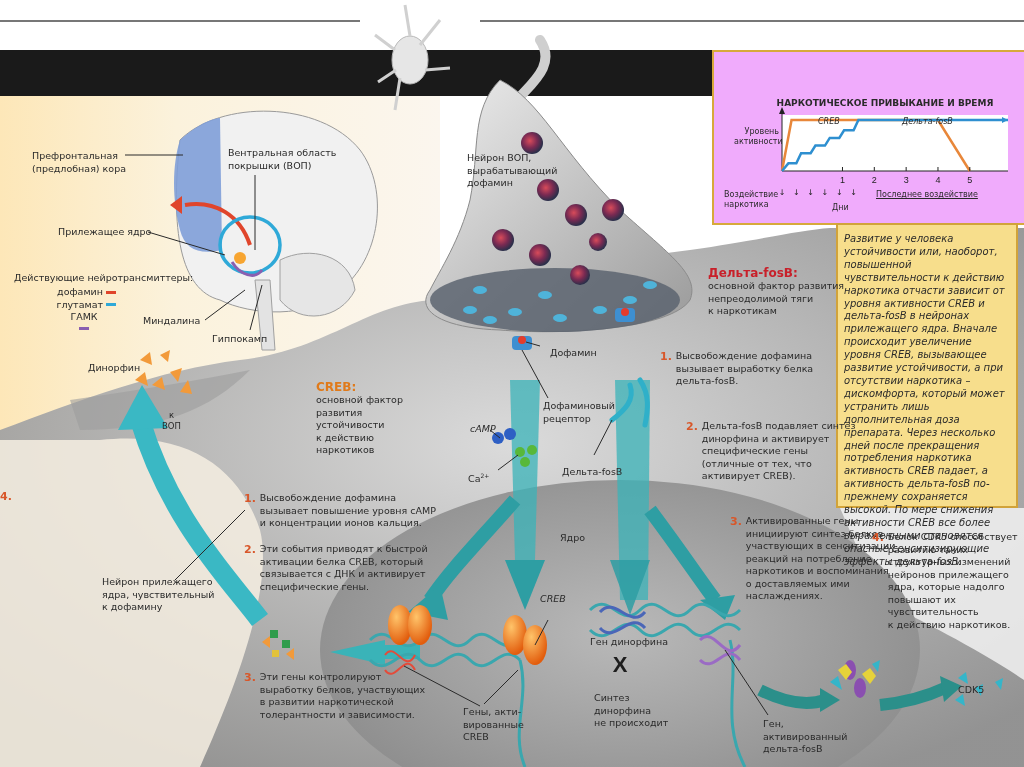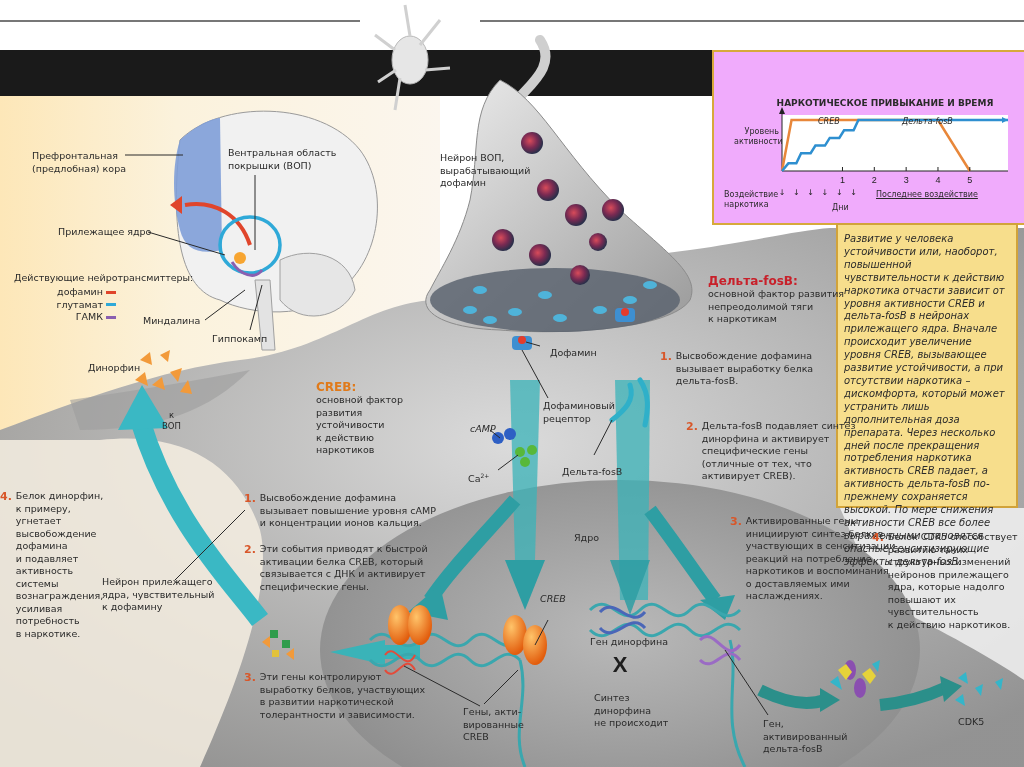--- a/index.html
+++ b/index.html
@@ -264,67 +264,67 @@
 <div class="abs txt" style="left:14px;top:272px;">Действующие нейротрансмиттеры:</div>
 <div class="abs" style="left:52px;top:286px;width:64px;">
   <div class="txt" style="display:flex;justify-content:flex-end;align-items:center;gap:3px;">
     <span>дофамин</span>
     <span style="display:inline-block;width:10px;height:3px;background:#e0452b;"></span>
   </div>
   <div class="txt" style="display:flex;justify-content:flex-end;align-items:center;gap:3px;">
     <span>глутамат</span>
     <span style="display:inline-block;width:10px;height:3px;background:#2fa9d8;"></span>
   </div>
-  <div class="txt" style="display:flex;justify-content:flex-end;align-items:center;gap:3px;">
+  <div class="txt" style="display:flex;justify-content:flex-end;align-items:center;gap:3px;flex-direction:column;">
     <span>ГАМК</span>
     <span style="display:inline-block;width:10px;height:3px;background:#8a5fb0;"></span>
   </div>
 </div>
 <div class="abs txt" style="left:143px;top:315px;">Миндалина</div>
 <div class="abs txt" style="left:212px;top:333px;">Гиппокамп</div>
 
-<div class="abs txt" style="left:440px;top:152px;">Нейрон ВОП,
+<div class="abs txt" style="left:440px;top:152px;padding-left:27px;">Нейрон ВОП,
 вырабатывающий
 дофамин</div>
 <div class="abs txt" style="left:550px;top:347px;">Дофамин</div>
 <div class="abs txt" style="left:543px;top:400px;">Дофаминовый
 рецептор</div>
 <div class="abs txt" style="left:470px;top:423px;font-style:italic;">cAMP</div>
 <div class="abs txt" style="left:468px;top:470px;"><span>Ca</span><sup style="font-size:6px;">2+</sup></div>
 <div class="abs txt" style="left:562px;top:466px;">Дельта-fosB</div>
-<div class="abs txt" style="left:574px;top:532px;">Ядро</div>
+<div class="abs txt" style="left:560px;top:532px;">Ядро</div>
 <div class="abs txt" style="left:88px;top:362px;">Динорфин</div>
 <div class="abs txt" style="left:162px;top:410px;text-align:center;font-size:8.5px;line-height:11px;">к
 ВОП</div>
 <div class="abs txt" style="left:102px;top:576px;">Нейрон прилежащего
 ядра, чувствительный
 к дофамину</div>
 <div class="abs txt" style="left:540px;top:593px;font-style:italic;">CREB</div>
 <div class="abs txt" style="left:463px;top:706px;text-align:left;">Гены, акти-
 вированные
 CREB</div>
 <div class="abs txt" style="left:590px;top:636px;">Ген динорфина</div>
 <div class="abs txt" style="left:594px;top:692px;">Синтез
 динорфина
 не происходит</div>
 <div class="abs txt" style="left:763px;top:718px;">Ген,
 активированный
 дельта-fosB</div>
-<div class="abs txt" style="left:958px;top:716px;">CDK5</div>
+<div class="abs txt" style="left:958px;top:684px;">CDK5</div>
 
 <div class="abs" style="left:316px;top:380px;">
   <div class="orange" style="font-size:12px;">CREB:</div>
   <div class="txt">основной фактор
 развития
 устойчивости
 к действию
 наркотиков</div>
 </div>
 <div class="abs" style="left:708px;top:266px;">
-  <div class="red" style="font-size:12px;margin-top:8px;">Дельта-fosB:</div>
+  <div class="red" style="font-size:12px;">Дельта-fosB:</div>
   <div class="txt">основной фактор развития
 непреодолимой тяги
 к наркотикам</div>
 </div>
 
 <div class="abs" style="left:244px;top:492px;display:flex;gap:4px;">
   <span class="num">1.</span>
   <span class="txt">Высвобождение дофамина
 вызывает повышение уровня cAMP
 и концентрации ионов кальция.</span>
@@ -338,32 +338,20 @@
 </div>
 <div class="abs" style="left:244px;top:671px;display:flex;gap:4px;">
   <span class="num">3.</span>
   <span class="txt">Эти гены контролируют
 выработку белков, участвующих
 в развитии наркотической
 толерантности и зависимости.</span>
 </div>
 <div class="abs" style="left:0px;top:490px;display:flex;gap:4px;">
   <span class="num">4.</span>
-  <span class="txt">Белок динорфин,
-к примеру,
-угнетает
-высвобождение
-дофамина
-и подавляет
-активность
-системы
-вознаграждения,
-усиливая
-потребность
-в наркотике.</span>
 </div>
 
 <div class="abs" style="left:660px;top:350px;display:flex;gap:4px;">
   <span class="num red">1.</span>
   <span class="txt">Высвобождение дофамина
 вызывает выработку белка
 дельта-fosB.</span>
 </div>
 <div class="abs" style="left:686px;top:420px;display:flex;gap:4px;">
   <span class="num red">2.</span>

